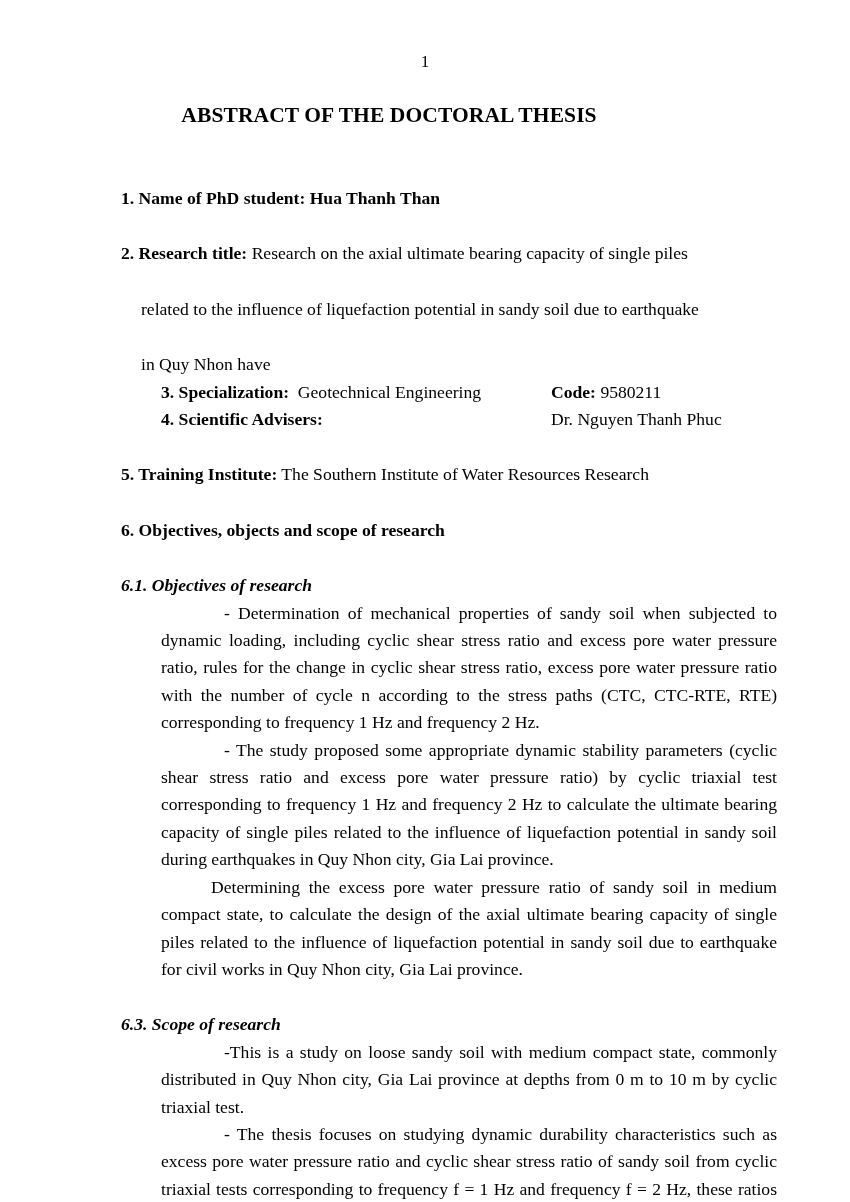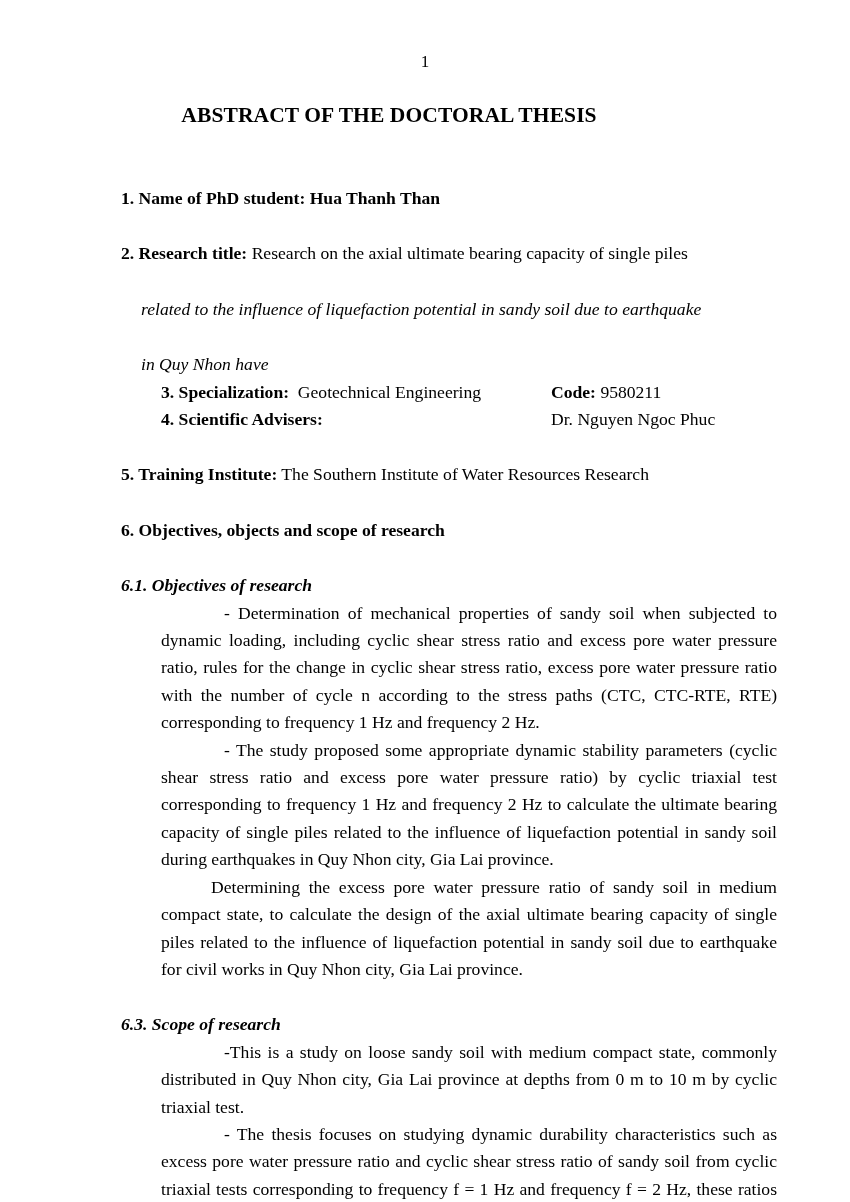--- a/index.html
+++ b/index.html
@@ -5,21 +5,21 @@
     html, body { margin: 0; padding: 0; background: #ffffff; }
     body { width: 850px; height: 1202px; position: relative; overflow: hidden;
       font-family: "Liberation Serif", "DejaVu Serif", serif; color: #000; }
     .page-num { position: absolute; top: 52px; left: 0; width: 850px; text-align: center; font-size: 17px; }
     .title { position: absolute; top: 103px; left: 0; width: 778px; text-align: center;
       font-weight: bold; font-size: 21.5px; letter-spacing: 0.1px; }
     .content { position: absolute; left: 121px; top: 157px; width: 656px; font-size: 17.6px; line-height: 27.4px; }
     .line { white-space: nowrap; margin-top: 28px; }
     .b { font-weight: bold; }
     .bi { font-weight: bold; font-style: italic; }
-    .indent-hang { padding-left: 20px; font-style: italic; }
+    .indent-hang { padding-left: 20px; }
     .two-col { position: relative; height: 27.4px; white-space: nowrap; margin-left: 40px; }
     .two-col .right { position: absolute; left: 390px; top: 0; }
     p { margin: 0; }
     .just { text-align: justify; margin-left: 40px; }
   </style>
 </head>
 <body>
 
 <div class="page-num">1</div>
 <div class="title">ABSTRACT OF THE DOCTORAL THESIS</div>
@@ -43,21 +43,21 @@
     <span class="b">3. Specialization:</span>&nbsp;
     <span>Geotechnical Engineering</span>
     <span class="right">
       <span class="b">Code:</span>
       <span>9580211</span>
     </span>
   </div>
 
   <div class="two-col">
     <span class="b">4. Scientific Advisers:</span>
-    <span class="right">Dr. Nguyen Ngoc Phuc</span>
+    <span class="right">Dr. Nguyen Thanh Phuc</span>
   </div>
 
   <div class="line">
     <span class="b">5. Training Institute:</span>
     <span>The Southern Institute of Water Resources Research</span>
   </div>
 
   <div class="line b">6. Objectives, objects and scope of research</div>
 
   <div class="line bi">6.1. Objectives of research</div>

